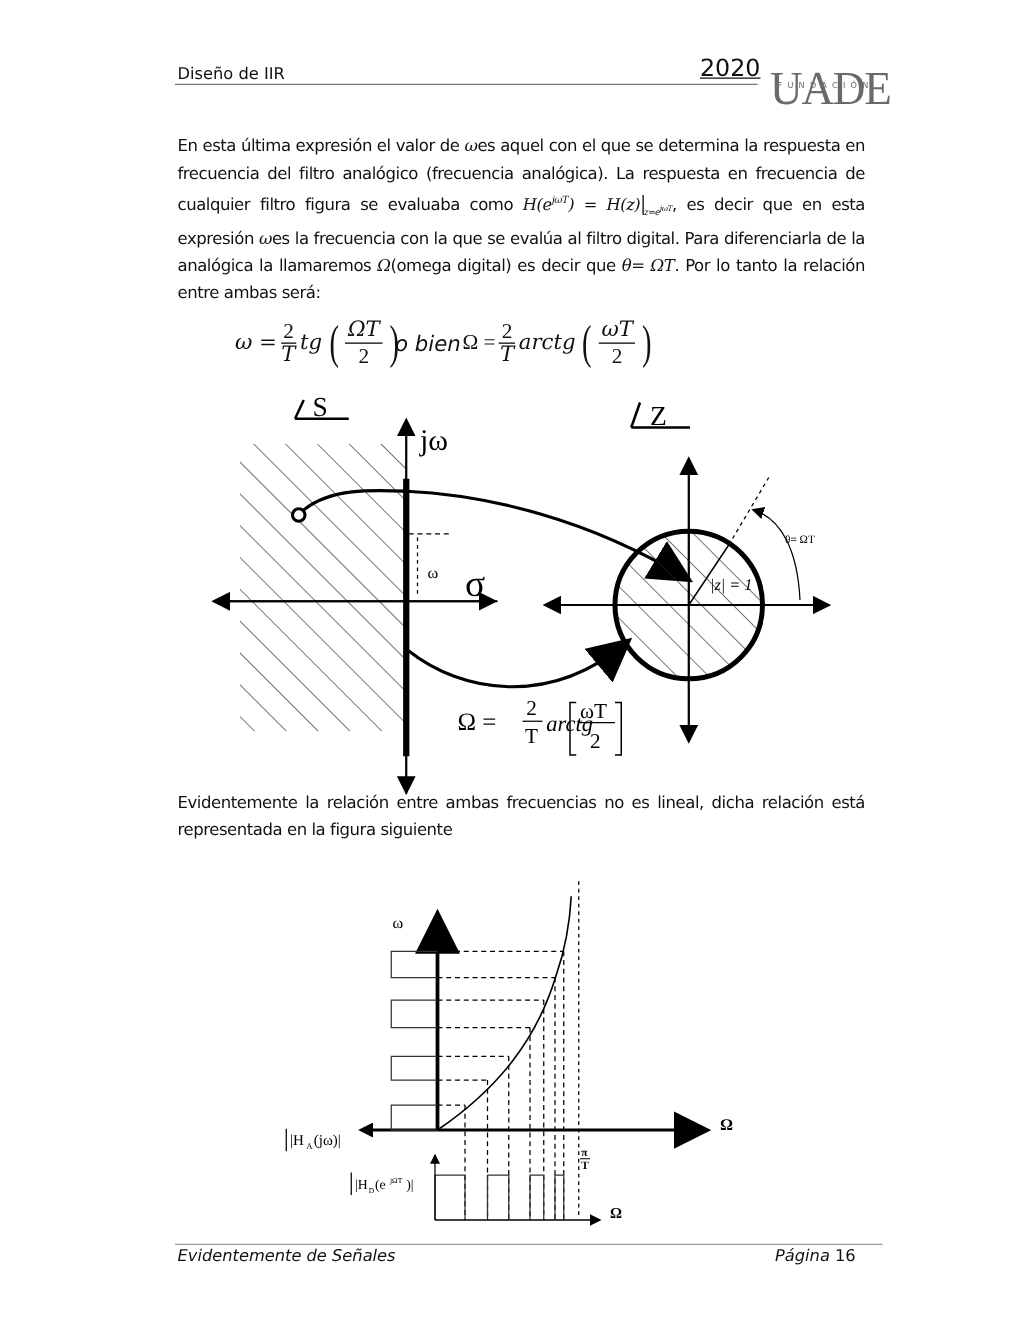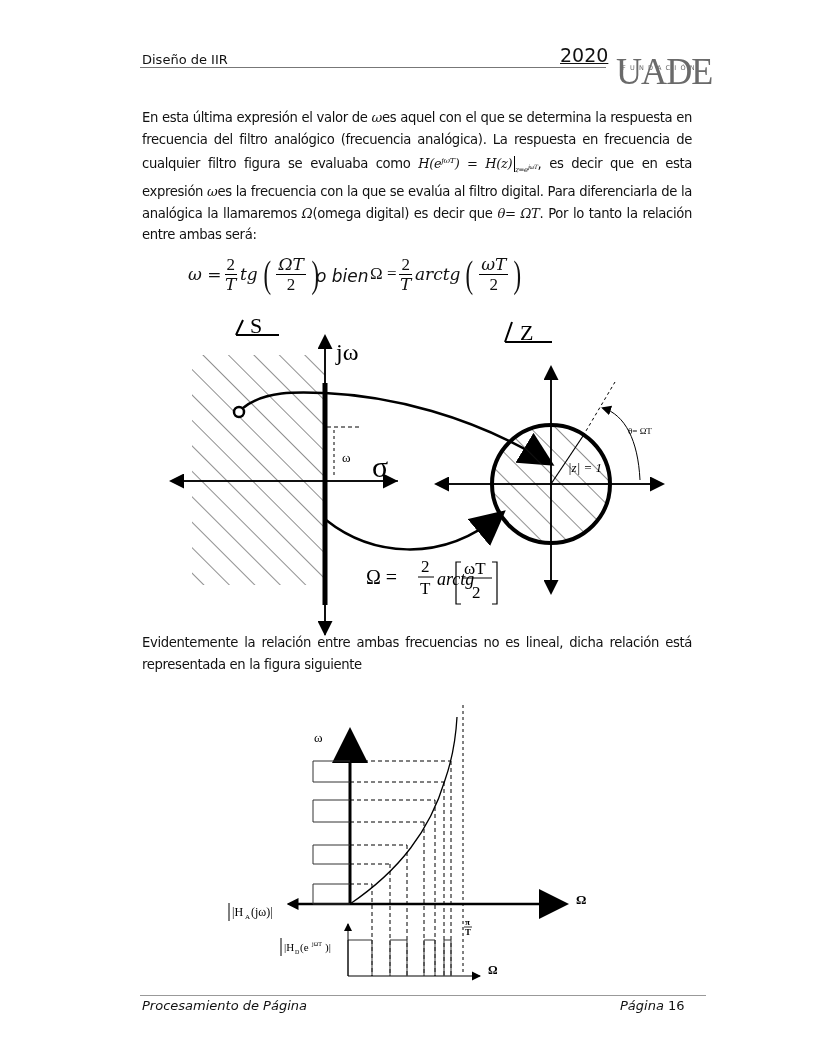--- a/index.html
+++ b/index.html
@@ -210,14 +210,14 @@
     <line x1="281" y1="938" x2="281" y2="956" stroke="#000" stroke-width="1"></line>
     <text x="284" y="951" font-size="11">|H</text>
     <text x="295" y="954" font-size="6">D</text>
     <text x="300" y="951" font-size="11">(e</text>
     <text x="312" y="946" font-size="6">jΩT</text>
     <text x="325" y="951" font-size="11">)|</text>
   </g>
 </svg>
 
 <div class="abs ftr-line"></div>
-<div class="abs ftr-left">Procesamiento de Página</div>
+<div class="abs ftr-left">Evidentemente de Señales</div>
 <div class="abs ftr-right"><i>Página</i> <span>16</span></div>
 
 </body></html>

